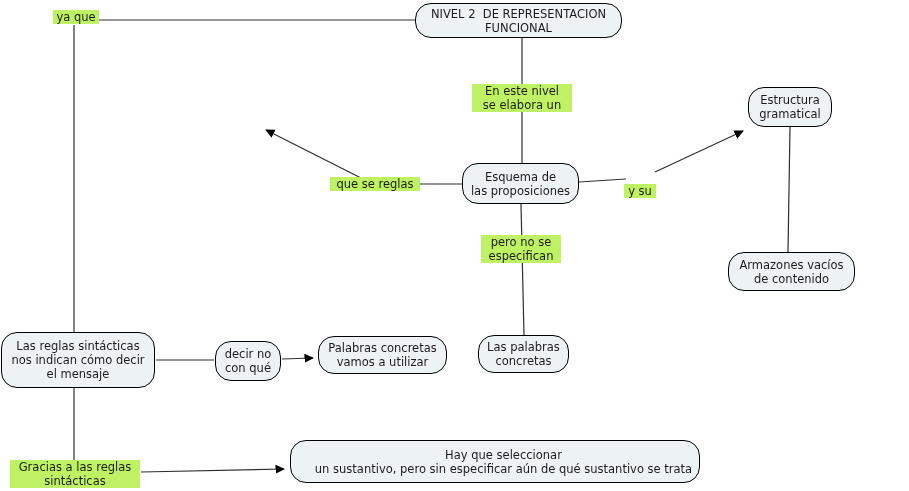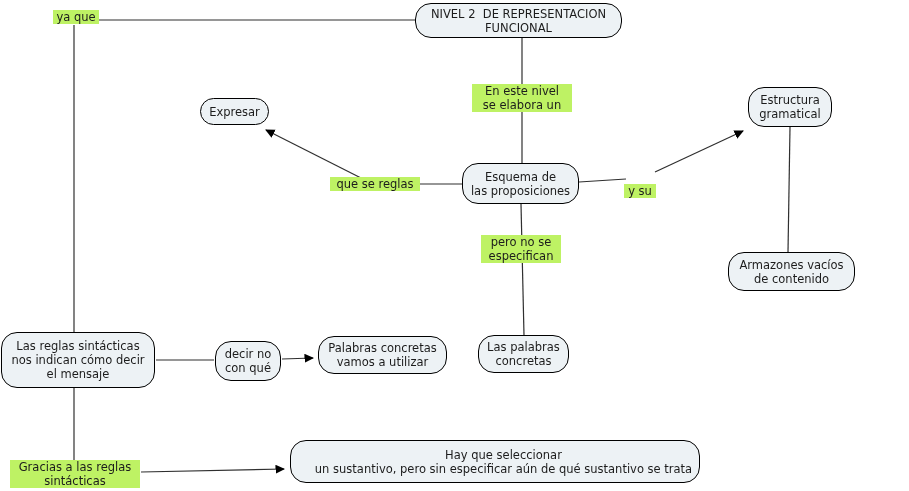--- a/index.html
+++ b/index.html
@@ -65,21 +65,20 @@
     <line x1="790" y1="127" x2="788" y2="252" stroke="#2f2f2f" stroke-width="1.2"></line>
     <line x1="156" y1="360" x2="214" y2="360" stroke="#2f2f2f" stroke-width="1.2"></line>
     <line x1="282" y1="359" x2="313" y2="358" stroke="#2f2f2f" stroke-width="1.2" marker-end="url(#ah)"></line>
     <line x1="74" y1="388" x2="74" y2="461" stroke="#2f2f2f" stroke-width="1.2"></line>
     <line x1="141" y1="472" x2="284" y2="469" stroke="#2f2f2f" stroke-width="1.2" marker-end="url(#ah)"></line>
   </svg>
 
   <div class="node" style="left:415px; top:3px;  min-width:207px; min-height:35px;">NIVEL 2  DE REPRESENTACION
 FUNCIONAL</div>
 
-  <div class="node" style="left:200px; top:98px; min-width:69px; min-height:27px;">Expresar</div>
 
   <div class="node" style="left:462px; top:163px; min-width:117px; min-height:41px;">Esquema de
 las proposiciones</div>
 
   <div class="node" style="left:748px; top:87px; min-width:84px; min-height:40px;">Estructura
 gramatical</div>
 
   <div class="node" style="left:728px; top:252px; min-width:127px; min-height:39px;">Armazones vacíos
 de contenido</div>
 

